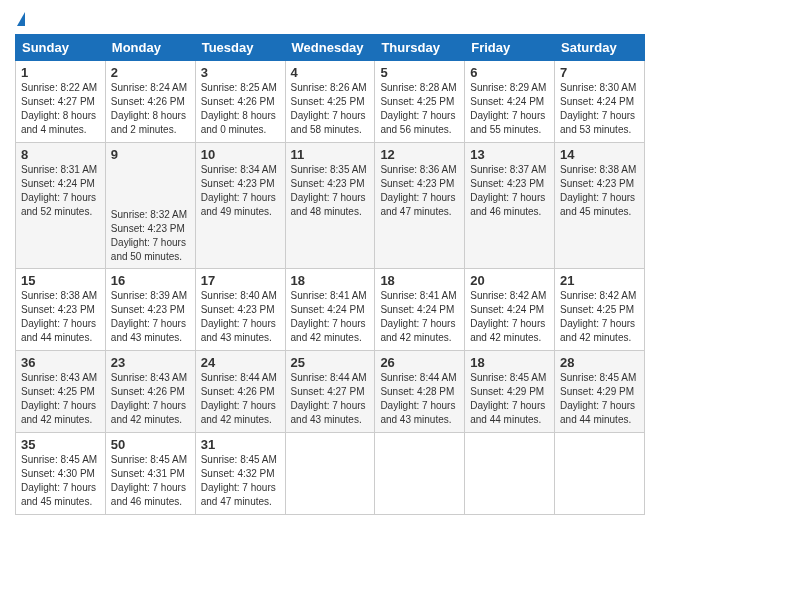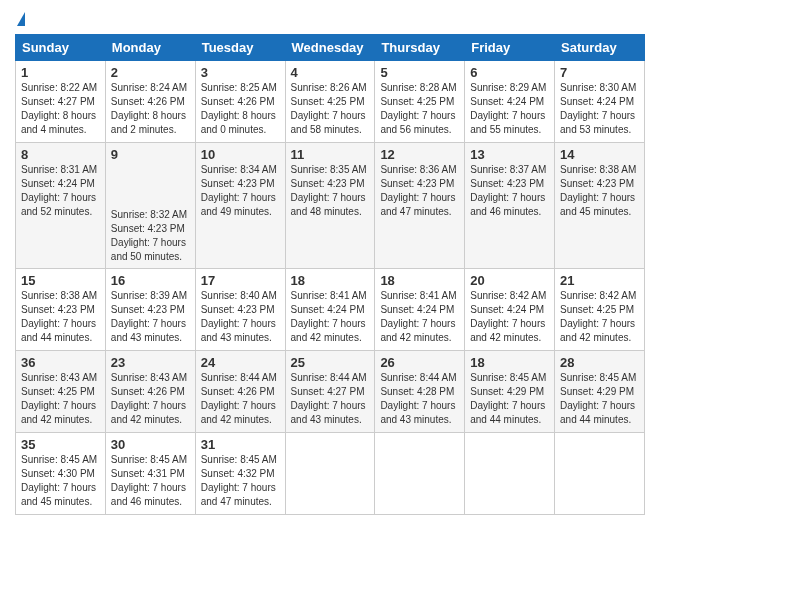--- a/index.html
+++ b/index.html
@@ -343,21 +343,21 @@
         </tr>
         <tr>
           <td>
             <span class="day-number">35</span>
             <div class="cell-text" style="white-space: pre-line;">Sunrise: 8:45 AM
 Sunset: 4:30 PM
 Daylight: 7 hours
 and 45 minutes.</div>
           </td>
           <td>
-            <span class="day-number">30</span>
+            <span class="day-number">50</span>
             <div class="cell-text" style="white-space: pre-line;">Sunrise: 8:45 AM
 Sunset: 4:31 PM
 Daylight: 7 hours
 and 46 minutes.</div>
           </td>
           <td>
             <span class="day-number">31</span>
             <div class="cell-text" style="white-space: pre-line;">Sunrise: 8:45 AM
 Sunset: 4:32 PM
 Daylight: 7 hours

